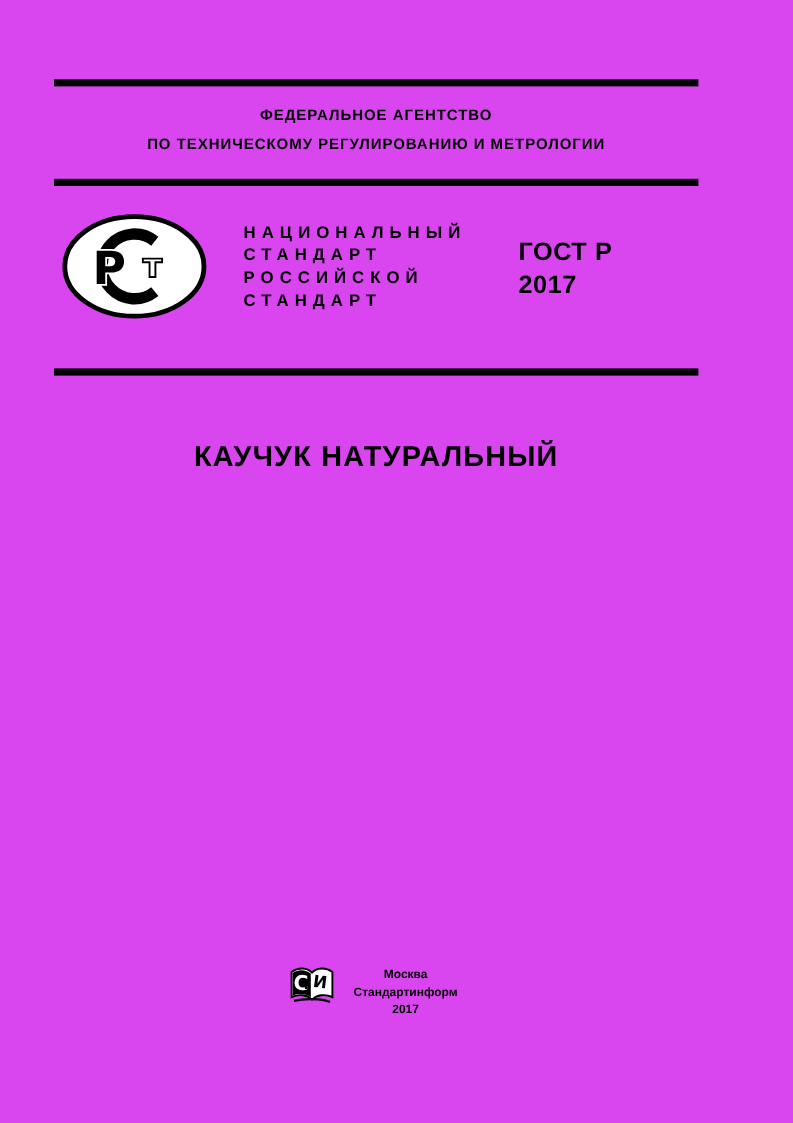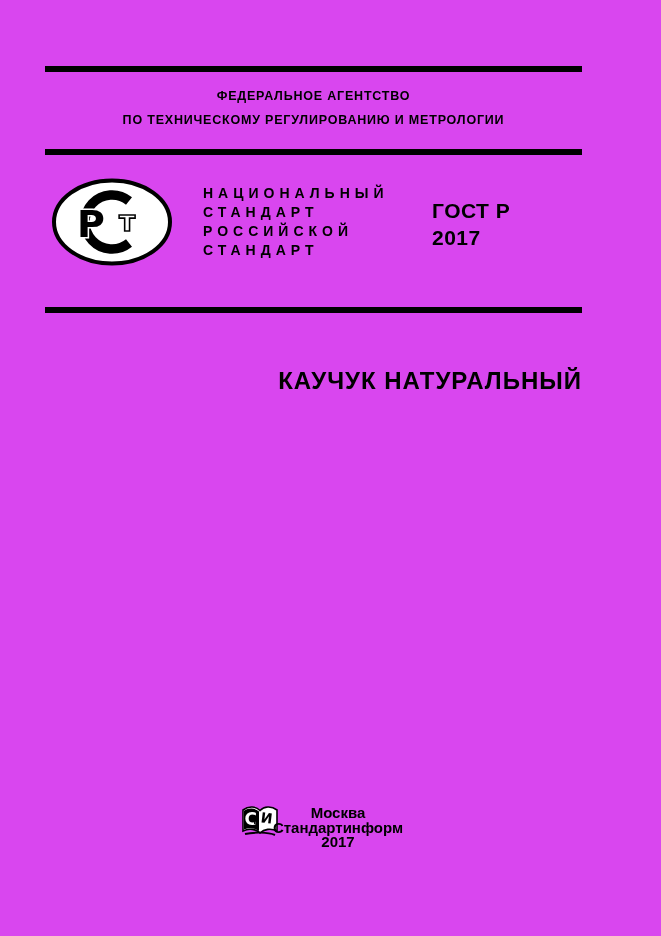--- a/index.html
+++ b/index.html
@@ -71,21 +71,21 @@
     letter-spacing: 0.5px;
     text-align: left;
     margin-top: 12px;
   }
 
   .doc-title {
     position: absolute;
     left: 45px;
     top: 367px;
     width: 537px;
-    text-align: right;
+    text-align: center;
     font-weight: bold;
     font-size: 24px;
     letter-spacing: 1px;
   }
   .doc-subtitle {
     position: absolute;
     left: 45px;
     top: 417px;
     width: 537px;
     text-align: center;
@@ -119,21 +119,21 @@
     width: 38px;
     height: 36px;
   }
   .imprint {
     position: absolute;
     left: 258px;
     top: 806px;
     width: 160px;
     text-align: center;
     font-weight: bold;
-    font-size: 15px;
+    font-size: 10px;
     line-height: 14.5px;
   }
 </style>
 </head>
 <body>
 
 <div class="page">
 
   <div class="rule rule-top"></div>
 

